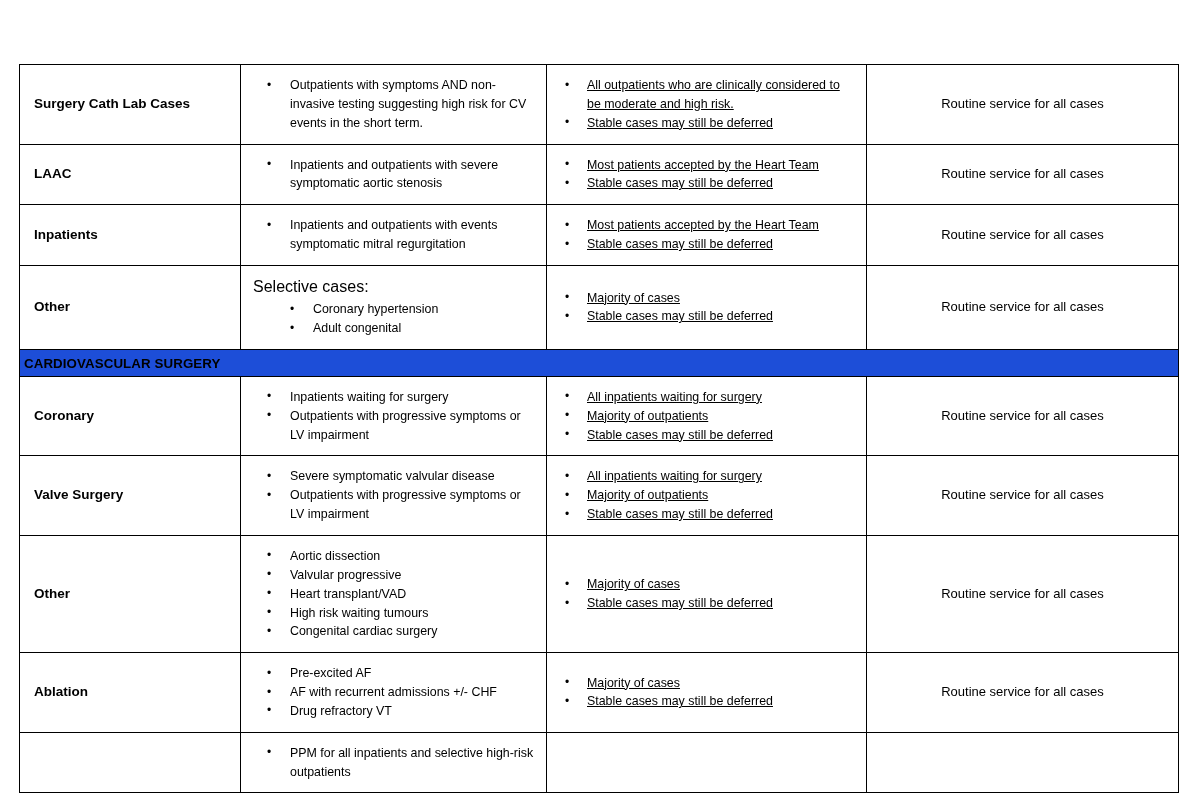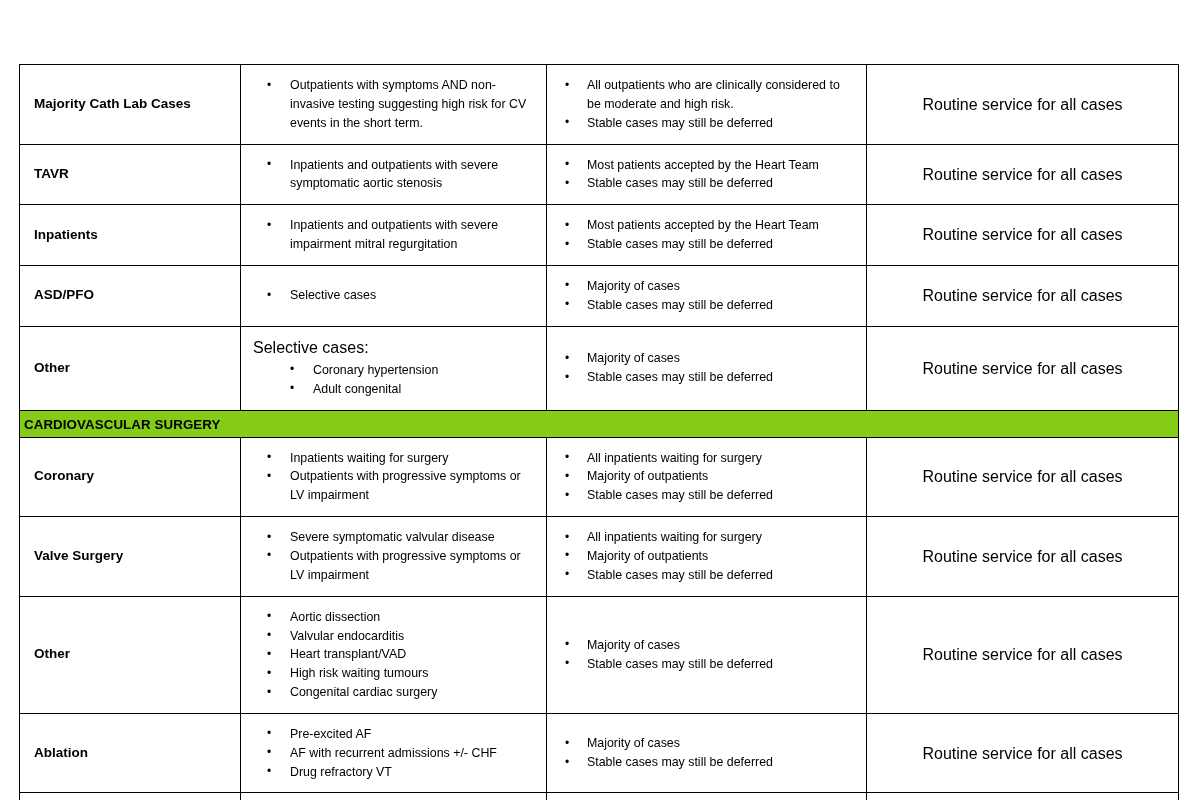--- a/index.html
+++ b/index.html
@@ -67,20 +67,21 @@
     top: -0.5px;
     font-size: 12px;
     line-height: 1.52;
   }
 
   .bullets.col3 {
     padding-left: 10px;
   }
   .bullets.col3 li {
     padding-left: 26px;
+    text-decoration: underline;
   }
   .bullets.col3 li::before {
     left: 4px;
   }
 
   .lead-line {
     font-size: 16px;
     line-height: 1.52;
     padding: 5px 8px 0 8px;
   }
@@ -89,28 +90,28 @@
     padding-bottom: 7px;
   }
   .bullets.nested li {
     padding-left: 56px;
   }
   .bullets.nested li::before {
     left: 33px;
   }
 
   .routine {
-    font-size: 16px;
+    font-size: 13px;
     text-align: center;
     padding: 6px 10px;
     line-height: 1.45;
   }
 
   td.section-band {
-    background: #84cc16;
+    background: #1d4ed8;
     border-left: 1px solid #000000;
     border-right: 1px solid #000000;
     border-top: 1px solid #000000;
     border-bottom: 1px solid #000000;
     padding: 3px 0 3px 10px;
   }
   .section-band .section-title {
     font-size: 13.3px;
     font-weight: bold;
     letter-spacing: 0.1px;
@@ -123,40 +124,40 @@
   <table class="matrix">
     <colgroup>
       <col class="c1">
         <col class="c2">
         <col class="c3">
         <col class="c4">
     </colgroup>
     <tbody id="table-body">
         <tr>
           <td>
-            <div class="svc-name">Majority Cath Lab Cases</div>
+            <div class="svc-name">Surgery Cath Lab Cases</div>
           </td>
           <td>
             <ul class="bullets">
               <li>Outpatients with symptoms AND non-invasive testing suggesting high risk for CV events in the short term.</li>
             </ul>
           </td>
           <td>
             <ul class="bullets col3">
               <li>All outpatients who are clinically considered to be moderate and high risk.</li>
               <li>Stable cases may still be deferred</li>
             </ul>
           </td>
           <td>
             <div class="routine">Routine service for all cases</div>
           </td>
         </tr>
         <tr>
           <td>
-            <div class="svc-name">TAVR</div>
+            <div class="svc-name">LAAC</div>
           </td>
           <td>
             <ul class="bullets">
               <li>Inpatients and outpatients with severe symptomatic aortic stenosis</li>
             </ul>
           </td>
           <td>
             <ul class="bullets col3">
               <li>Most patients accepted by the Heart Team</li>
               <li>Stable cases may still be deferred</li>
@@ -165,45 +166,26 @@
           <td>
             <div class="routine">Routine service for all cases</div>
           </td>
         </tr>
         <tr>
           <td>
             <div class="svc-name">Inpatients</div>
           </td>
           <td>
             <ul class="bullets">
-              <li>Inpatients and outpatients with severe impairment mitral regurgitation</li>
+              <li>Inpatients and outpatients with events symptomatic mitral regurgitation</li>
             </ul>
           </td>
           <td>
             <ul class="bullets col3">
               <li>Most patients accepted by the Heart Team</li>
-              <li>Stable cases may still be deferred</li>
-            </ul>
-          </td>
-          <td>
-            <div class="routine">Routine service for all cases</div>
-          </td>
-        </tr>
-        <tr>
-          <td>
-            <div class="svc-name">ASD/PFO</div>
-          </td>
-          <td>
-            <ul class="bullets">
-              <li>Selective cases</li>
-            </ul>
-          </td>
-          <td>
-            <ul class="bullets col3">
-              <li>Majority of cases</li>
               <li>Stable cases may still be deferred</li>
             </ul>
           </td>
           <td>
             <div class="routine">Routine service for all cases</div>
           </td>
         </tr>
         <tr>
           <td>
             <div class="svc-name">Other</div>
@@ -270,21 +252,21 @@
             <div class="routine">Routine service for all cases</div>
           </td>
         </tr>
         <tr>
           <td>
             <div class="svc-name">Other</div>
           </td>
           <td>
             <ul class="bullets">
               <li>Aortic dissection</li>
-              <li>Valvular endocarditis</li>
+              <li>Valvular progressive</li>
               <li>Heart transplant/VAD</li>
               <li>High risk waiting tumours</li>
               <li>Congenital cardiac surgery</li>
             </ul>
           </td>
           <td>
             <ul class="bullets col3">
               <li>Majority of cases</li>
               <li>Stable cases may still be deferred</li>
             </ul>

